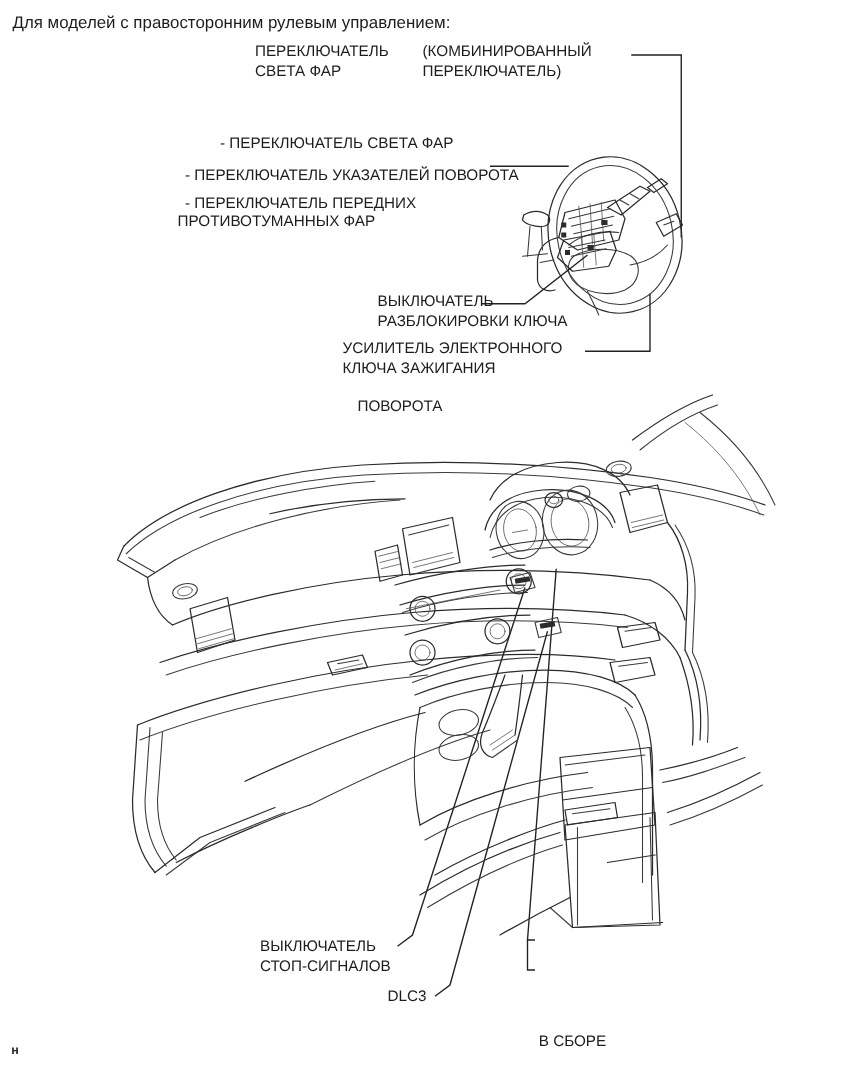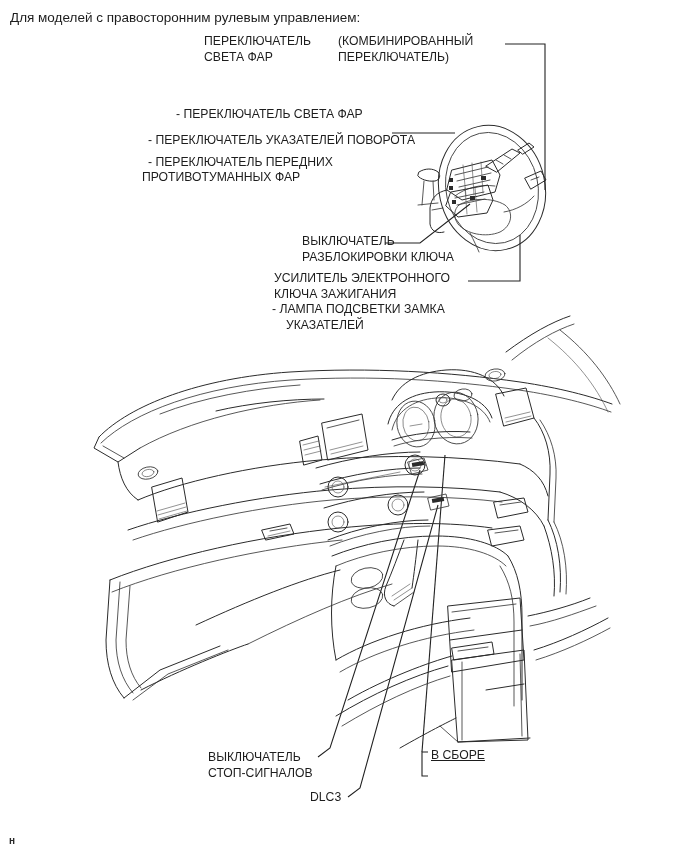--- a/index.html
+++ b/index.html
@@ -346,25 +346,24 @@
 
   <div class="txt label" style="left:148px; top:155px;">- ПЕРЕКЛЮЧАТЕЛЬ ПЕРЕДНИХ</div>
   <div class="txt label" style="left:142px; top:170px;">ПРОТИВОТУМАННЫХ ФАР</div>
 
   <div class="txt label" style="left:302px; top:234px;">ВЫКЛЮЧАТЕЛЬ</div>
   <div class="txt label" style="left:302px; top:250px;">РАЗБЛОКИРОВКИ КЛЮЧА</div>
 
   <div class="txt label" style="left:274px; top:271px;">УСИЛИТЕЛЬ ЭЛЕКТРОННОГО</div>
   <div class="txt label" style="left:274px; top:287px;">КЛЮЧА ЗАЖИГАНИЯ</div>
 
-  <div class="txt label" style="left:272px; top:302px;">- ЛАМПА ПОДСВЕТКИ ЗАМКА</div>
-  <div class="txt label" style="left:286px; top:318px;">УКАЗАТЕЛЕЙ</div>
+  <div class="txt label" style="left:286px; top:318px;">ПОВОРОТА</div>
 
   <div class="txt label" style="left:208px; top:750px;">ВЫКЛЮЧАТЕЛЬ</div>
   <div class="txt label" style="left:208px; top:766px;">СТОП-СИГНАЛОВ</div>
 
   <div class="txt label" style="left:310px; top:790px;">DLC3</div>
 
-  <div class="txt label" style="left:431px; top:748px;text-decoration:underline;">В СБОРЕ</div>
+  <div class="txt label" style="left:431px; top:826px;">В СБОРЕ</div>
 
   <div class="txt footmark" style="left:9px; top:833px;">н</div>
 
 </div>
 
 </body></html>

